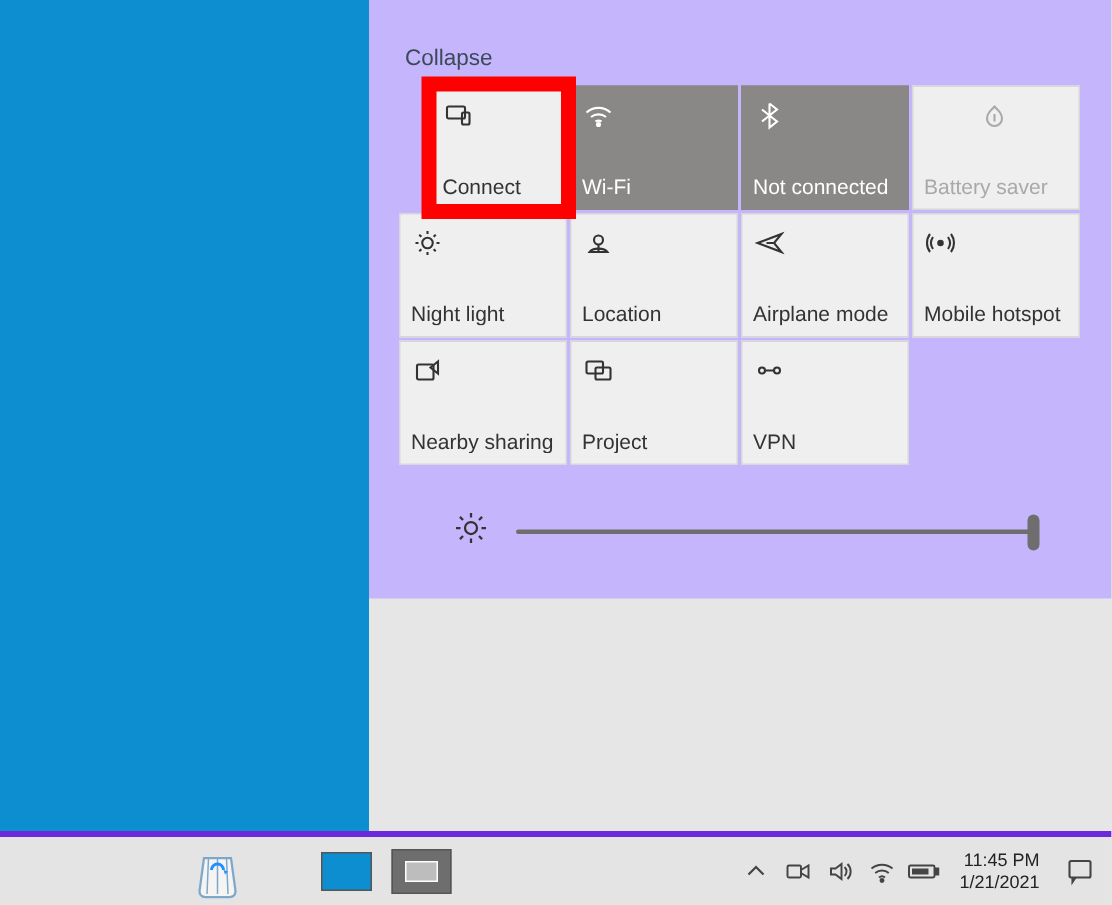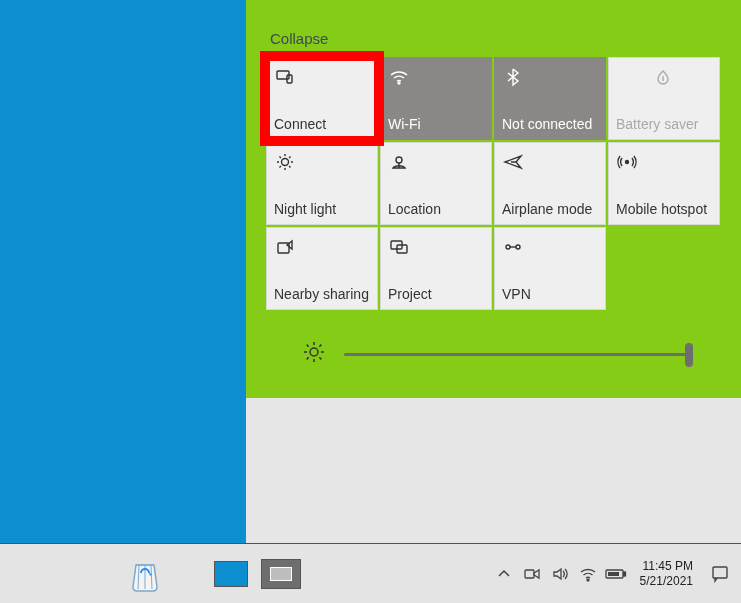--- a/index.html
+++ b/index.html
@@ -11,21 +11,21 @@
     position: absolute;
     left: 0; top: 0;
     width: 246px; height: 554px;
     background: #0c8ed0;
   }
 
   .panel {
     position: absolute;
     left: 246px; top: 0;
     right: 0;
-    background: #84cc16;
+    background: #c4b5fd;
     color: #333;
   }
 
   .collapse-row {
     padding: 30px 0 10px 24px;
     font-size: 15px;
     color: #3c4a57;
     cursor: pointer;
   }
 
@@ -50,42 +50,43 @@
   .tile .tile-icon svg { stroke: currentColor; fill: none; }
   .tile .tile-label {
     position: absolute; left: 7px; right: 4px; bottom: 7px;
     font-size: 14px; line-height: 1.1;
     white-space: nowrap; overflow: hidden;
   }
   .tile.highlighted {
     outline: 10px solid #ff0000;
     outline-offset: -4px;
     z-index: 5;
+    margin-left: 21px;
   }
 
   .brightness-row {
     display: flex; align-items: center; gap: 18px;
     padding: 30px 50px 30px 56px;
   }
   .bright-icon { color: #333; }
   .slider-track {
     flex: 1; height: 3px; background: #6e6e6e; position: relative; border-radius: 2px;
   }
   .slider-thumb {
     position: absolute; top: -10px; width: 8px; height: 24px;
     background: #6e6e6e; border-radius: 4px;
   }
 
   
   .taskbar {
     position: absolute;
     left: 0; bottom: 0; right: 0;
-    height: 60px;
+    height: 49px;
     background: #e4e4e4;
-    border-top: 1px solid #6d28d9;
+    border-top: 4px solid #6d28d9;
     display: flex; align-items: center;
   }
   .tb-left { display: flex; align-items: center; height: 100%; }
   .tb-item { height: 42px; width: 46px; display:flex; align-items:center; justify-content:center; margin: 0 2px; }
   .tb-screen-blue { width: 34px; height:26px; background:#0c8ed0; border:1px solid #555; }
   .tb-taskview { position: relative; width:40px; height:30px; display:flex; align-items:center; justify-content:center; background:#6e6e6e; border:1px solid #555;}
   .tb-taskview .mini { width:22px; height:14px; background:#bdbdbd; border:1px solid #fff; }
 
   .tb-right {
     margin-left: auto; display: flex; align-items: center; height:100%; padding-right:4px;
@@ -263,21 +264,21 @@
     </div>
     <div class="tray-icon">
       <svg width="22" height="14" viewBox="0 0 22 14" stroke-width="1.3">
           <rect x="1" y="3" width="17" height="8" rx="1"></rect>
           <rect x="18.5" y="5" width="2" height="4" fill="#444"></rect>
           <rect x="3" y="5" width="11" height="4" fill="#444" stroke="none"></rect>
         </svg>
     </div>
     <div class="clock">
       <div>11:45 PM</div>
-      <div>5/21/2021</div>
+      <div>1/21/2021</div>
     </div>
     <div class="tray-icon notif">
       <svg width="20" height="20" viewBox="0 0 20 20" stroke-width="1.4">
           <rect x="3" y="3" width="14" height="11" rx="1"></rect>
           <path d="M7 14l-2 3v-3"></path>
         </svg>
     </div>
   </div>
 </div>
 

